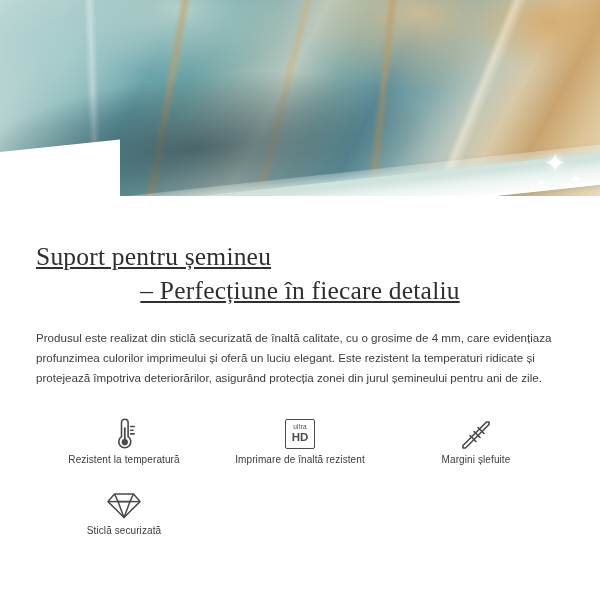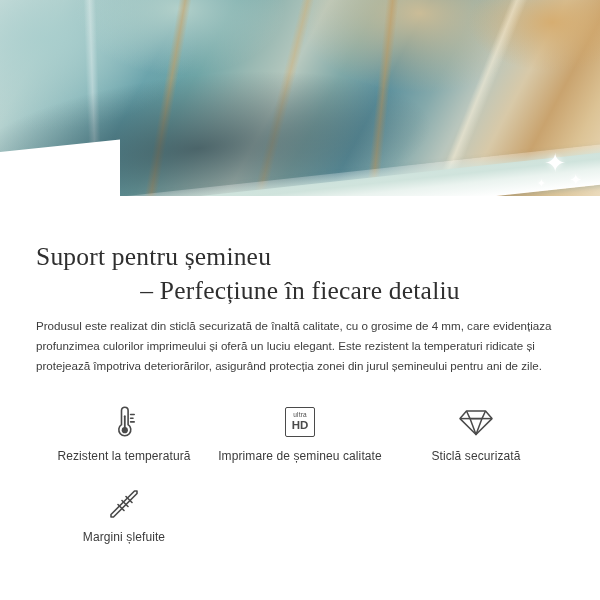--- a/index.html
+++ b/index.html
@@ -111,24 +111,25 @@
 
   
   .content { padding: 18px 36px 0 36px; }
   h1.title {
     font-family: "Liberation Serif", serif;
     font-weight: 400;
     font-size: 25.5px;
     line-height: 1.33;
     color: #2f2f2f;
     letter-spacing: 0.2px;
+    text-decoration: underline;
   }
   h1.title .line2 { display: block; text-align: center; }
   p.desc {
-    margin-top: 8px;
+    margin-top: 20px;
     font-size: 11.6px;
     line-height: 1.72;
     color: #3d3d3d;
     max-width: 534px;
   }
 
   
   .features {
     margin-top: 26px;
     display: grid;
@@ -143,22 +144,21 @@
     justify-content: flex-start;
   }
   .feature .ico {
     height: 40px;
     display: flex;
     align-items: center;
     justify-content: center;
     color: #4a4a4a;
   }
   .feature .cap {
-    margin-top: 7px;
-    font-size: 12px;
+    font-size: 10px;
     color: #3b3b3b;
     text-align: center;
     letter-spacing: 0.1px;
   }
   .hd-box {
     width: 30px; height: 30px;
     border: 1.6px solid #4a4a4a;
     border-radius: 2px;
     display: flex; flex-direction: column;
     align-items: center; justify-content: center;
@@ -208,42 +208,42 @@
         <span class="cap">Rezistent la temperatură</span>
       </div>
 
       <div class="feature">
         <span class="ico">
           <span class="hd-box">
             <span class="u">ultra</span>
             <span class="h">HD</span>
           </span>
         </span>
-        <span class="cap">Imprimare de șemineu calitate</span>
-      </div>
-
+        <span class="cap">Imprimare de înaltă rezistent</span>
+      </div>
+
+
+      <div class="feature">
+        <span class="ico">
+          <svg width="34" height="32" viewBox="0 0 34 32" fill="none" stroke="#4a4a4a" stroke-width="1.6" stroke-linecap="round" stroke-linejoin="round">
+            <path d="M4 27.5 27.5 4h2.5v2.5L6.5 30H4z"></path>
+            <path d="M11 17.5 17 23.5M15 13.5 21 19.5M19 9.5 25 15.5"></path>
+          </svg>
+        </span>
+        <span class="cap">Margini șlefuite</span>
+      </div>
 
       <div class="feature">
         <span class="ico">
           <svg width="36" height="32" viewBox="0 0 36 32" fill="none" stroke="#4a4a4a" stroke-width="1.5" stroke-linejoin="round">
             <path d="M8.5 5h19l6.5 7.6L18 28.5 2 12.6z"></path>
             <path d="M2 12.6h32"></path>
             <path d="M8.5 5 12 12.6 18 28.5 24 12.6 27.5 5"></path>
             <path d="M12 12.6h12"></path>
           </svg>
         </span>
         <span class="cap">Sticlă securizată</span>
       </div>
 
-      <div class="feature">
-        <span class="ico">
-          <svg width="34" height="32" viewBox="0 0 34 32" fill="none" stroke="#4a4a4a" stroke-width="1.6" stroke-linecap="round" stroke-linejoin="round">
-            <path d="M4 27.5 27.5 4h2.5v2.5L6.5 30H4z"></path>
-            <path d="M11 17.5 17 23.5M15 13.5 21 19.5M19 9.5 25 15.5"></path>
-          </svg>
-        </span>
-        <span class="cap">Margini șlefuite</span>
-      </div>
-
 
     </div>
   </div>
 </div>
 
 </body></html>

